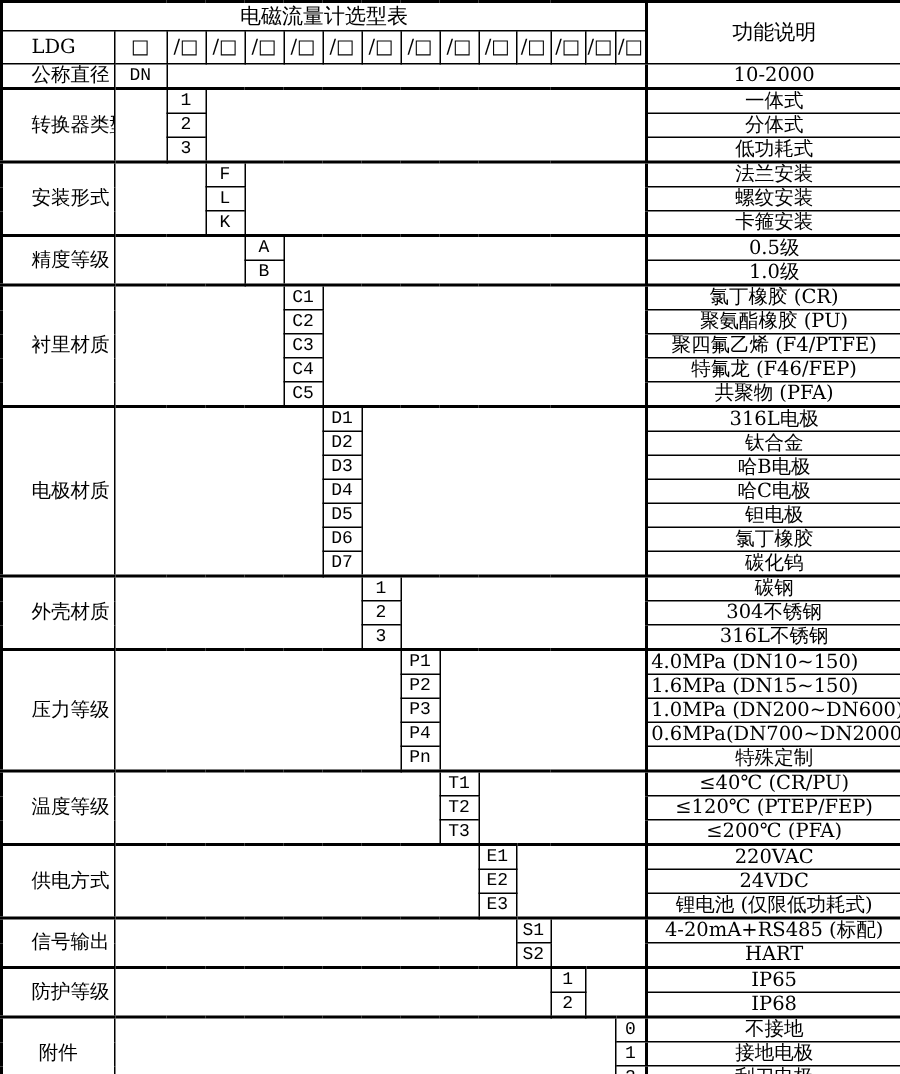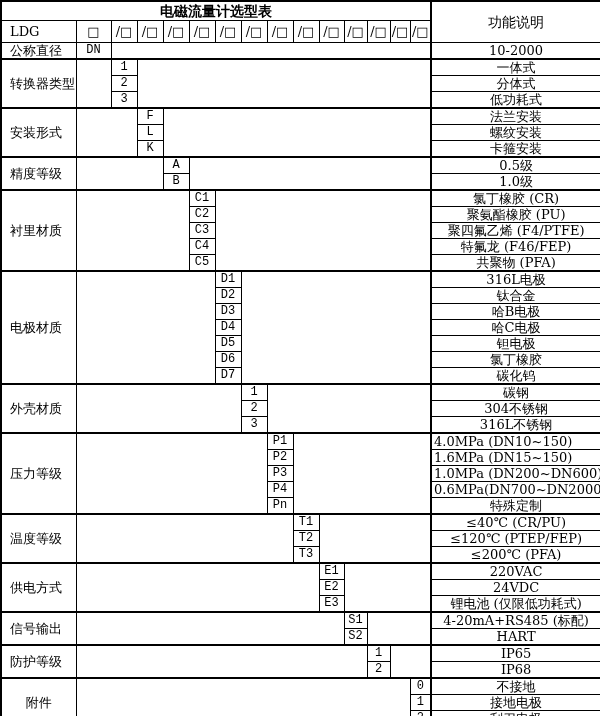--- a/index.html
+++ b/index.html
@@ -19,23 +19,23 @@
     font-size:13px;
     line-height:1.05;
     text-align:center;
     vertical-align:middle;
     white-space:nowrap;
     overflow:hidden;
     height:15px;
   }
   tr.ttl-row td{height:18px;}
   tr.ldg-row td{height:21px;}
-  td.ttl{font-weight:bold;font-size:14px;}
+  td.ttl{font-weight:normal;font-size:14px;}
   td.fnhdr{font-size:14px;}
-  td.lbl{text-align:left;padding-left:8px;}
+  td.lbl{text-align:left;padding-left:19px;}
   td.lbl.ctr{text-align:center;padding-left:0;}
   td.cd{font-family:Liberation Mono, monospace;font-size:12px;}
   td.box{font-size:13px;}
   td.fn{border-left:2px solid #000;}
   td.fl{text-align:left;padding-left:2px;}
   tr.sec td{border-top:2px solid #000;}
 </style>
 </head>
 <body>
 

